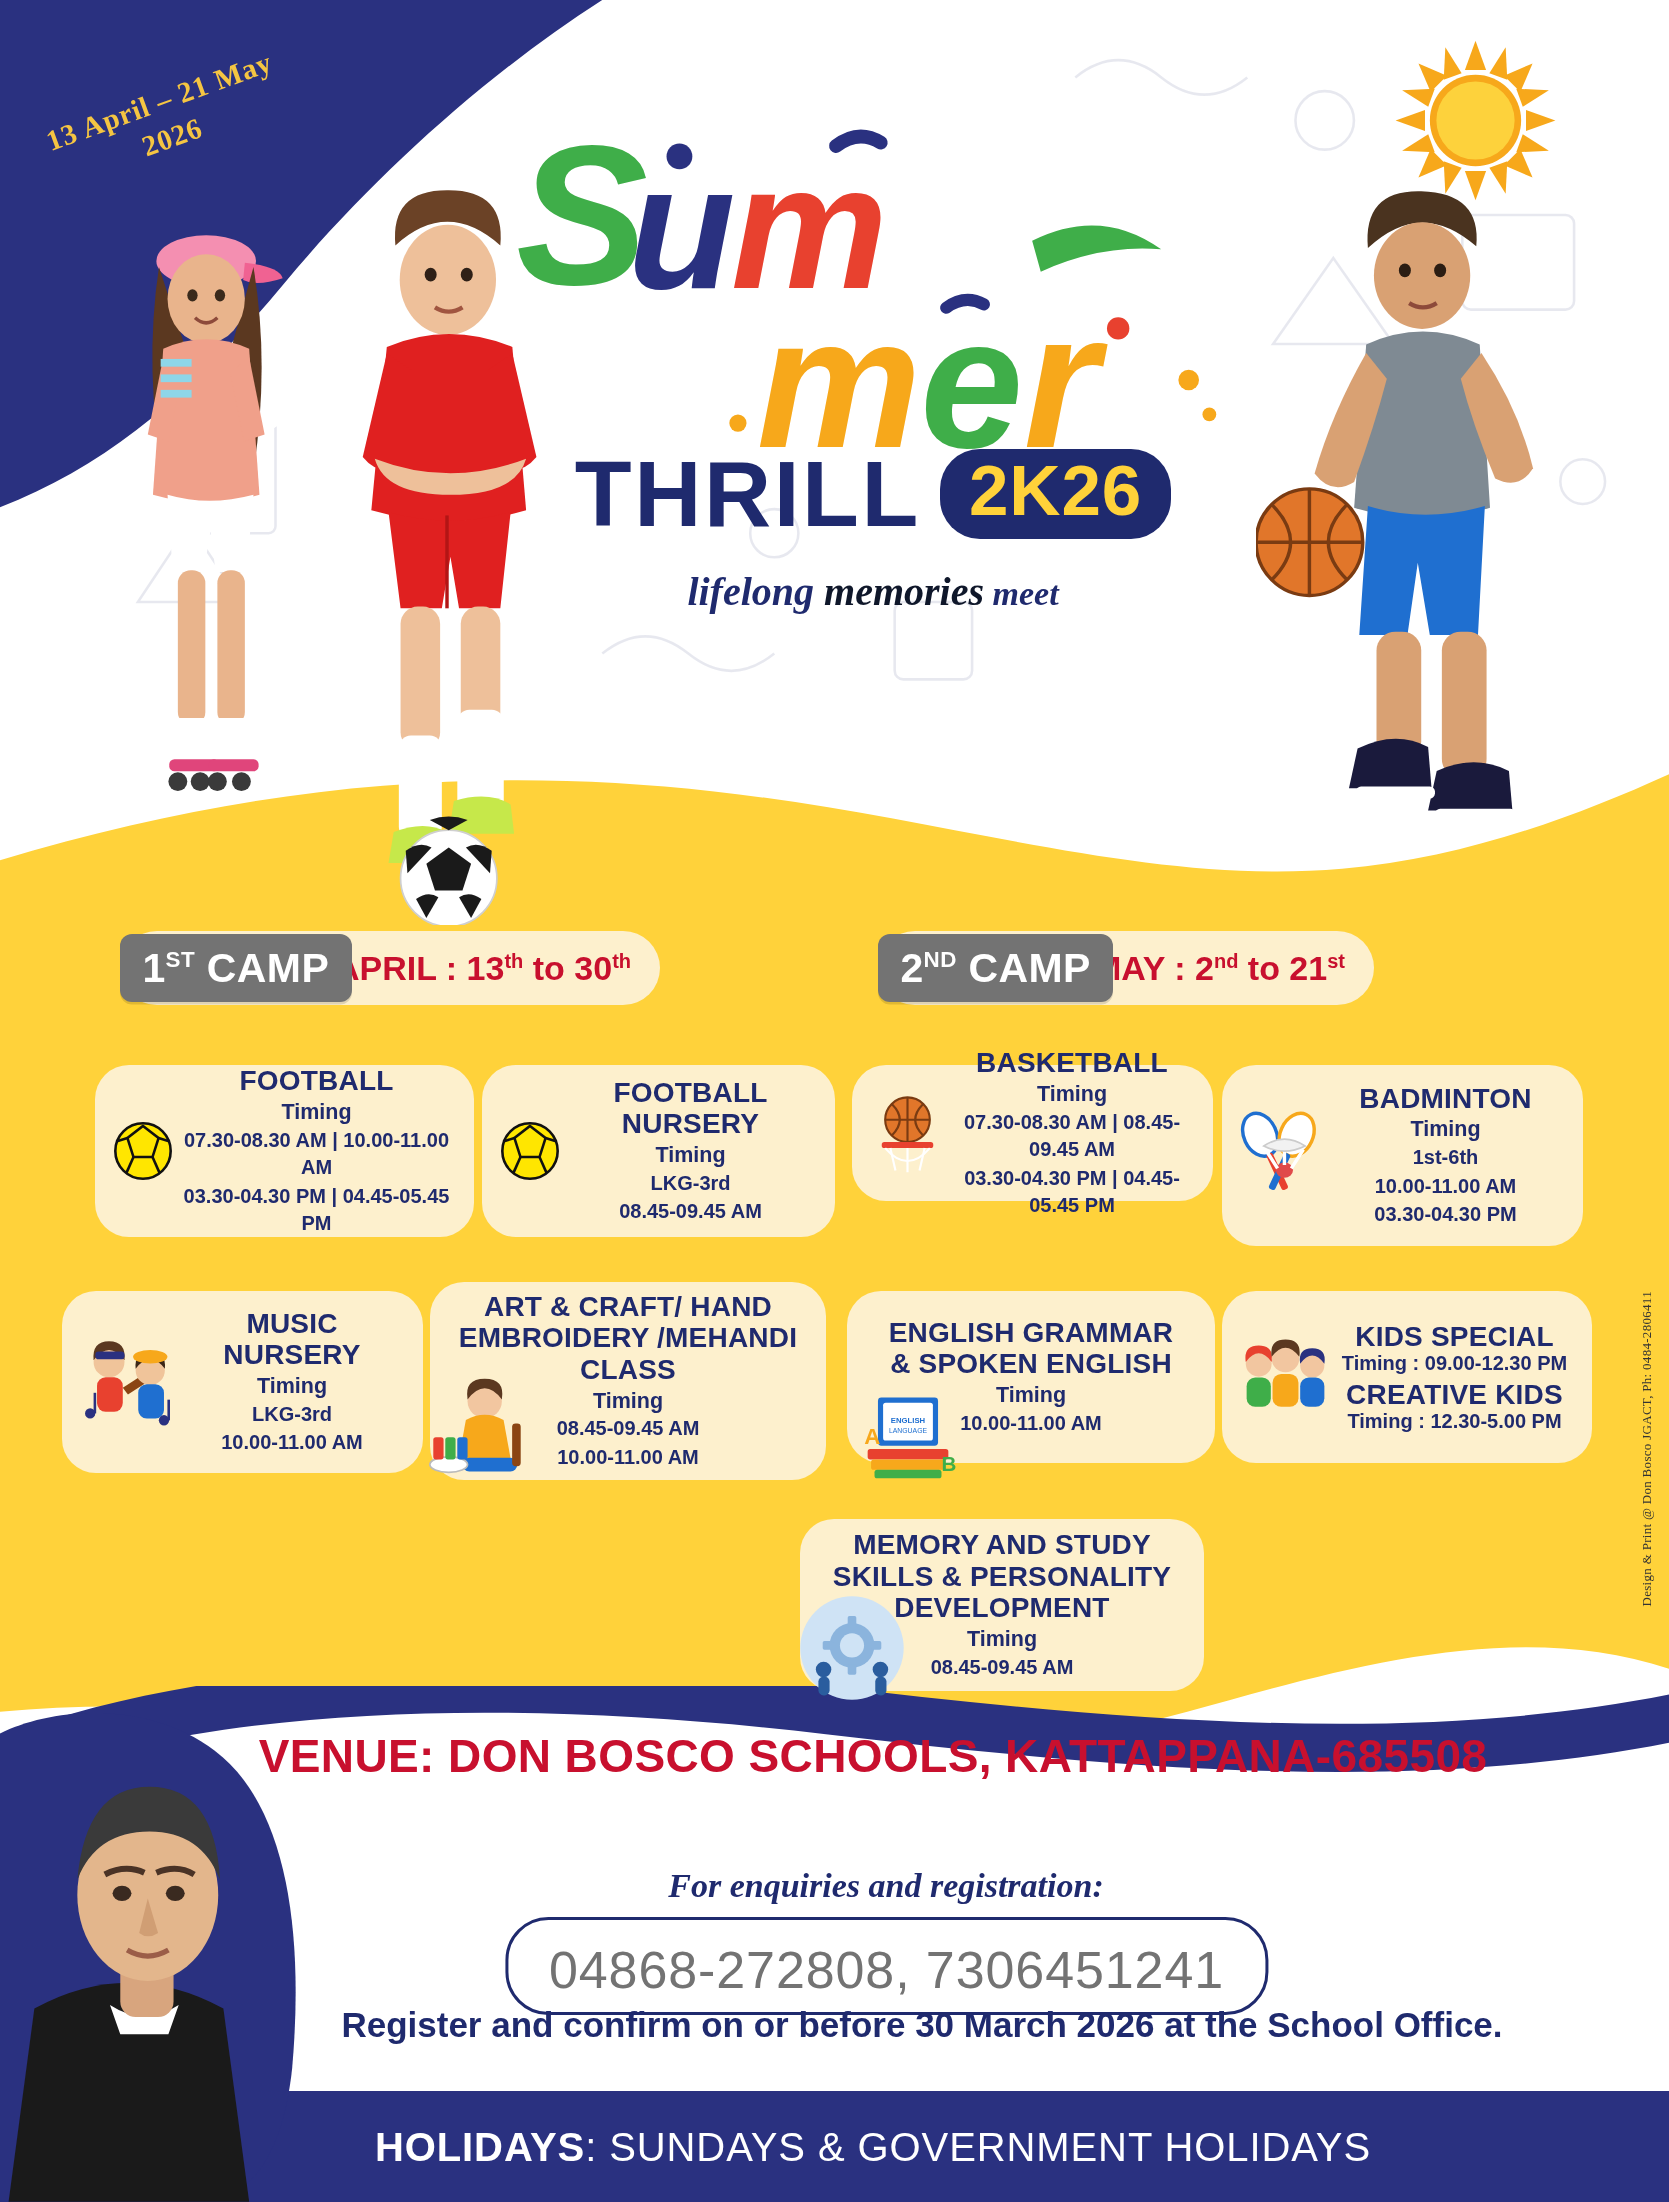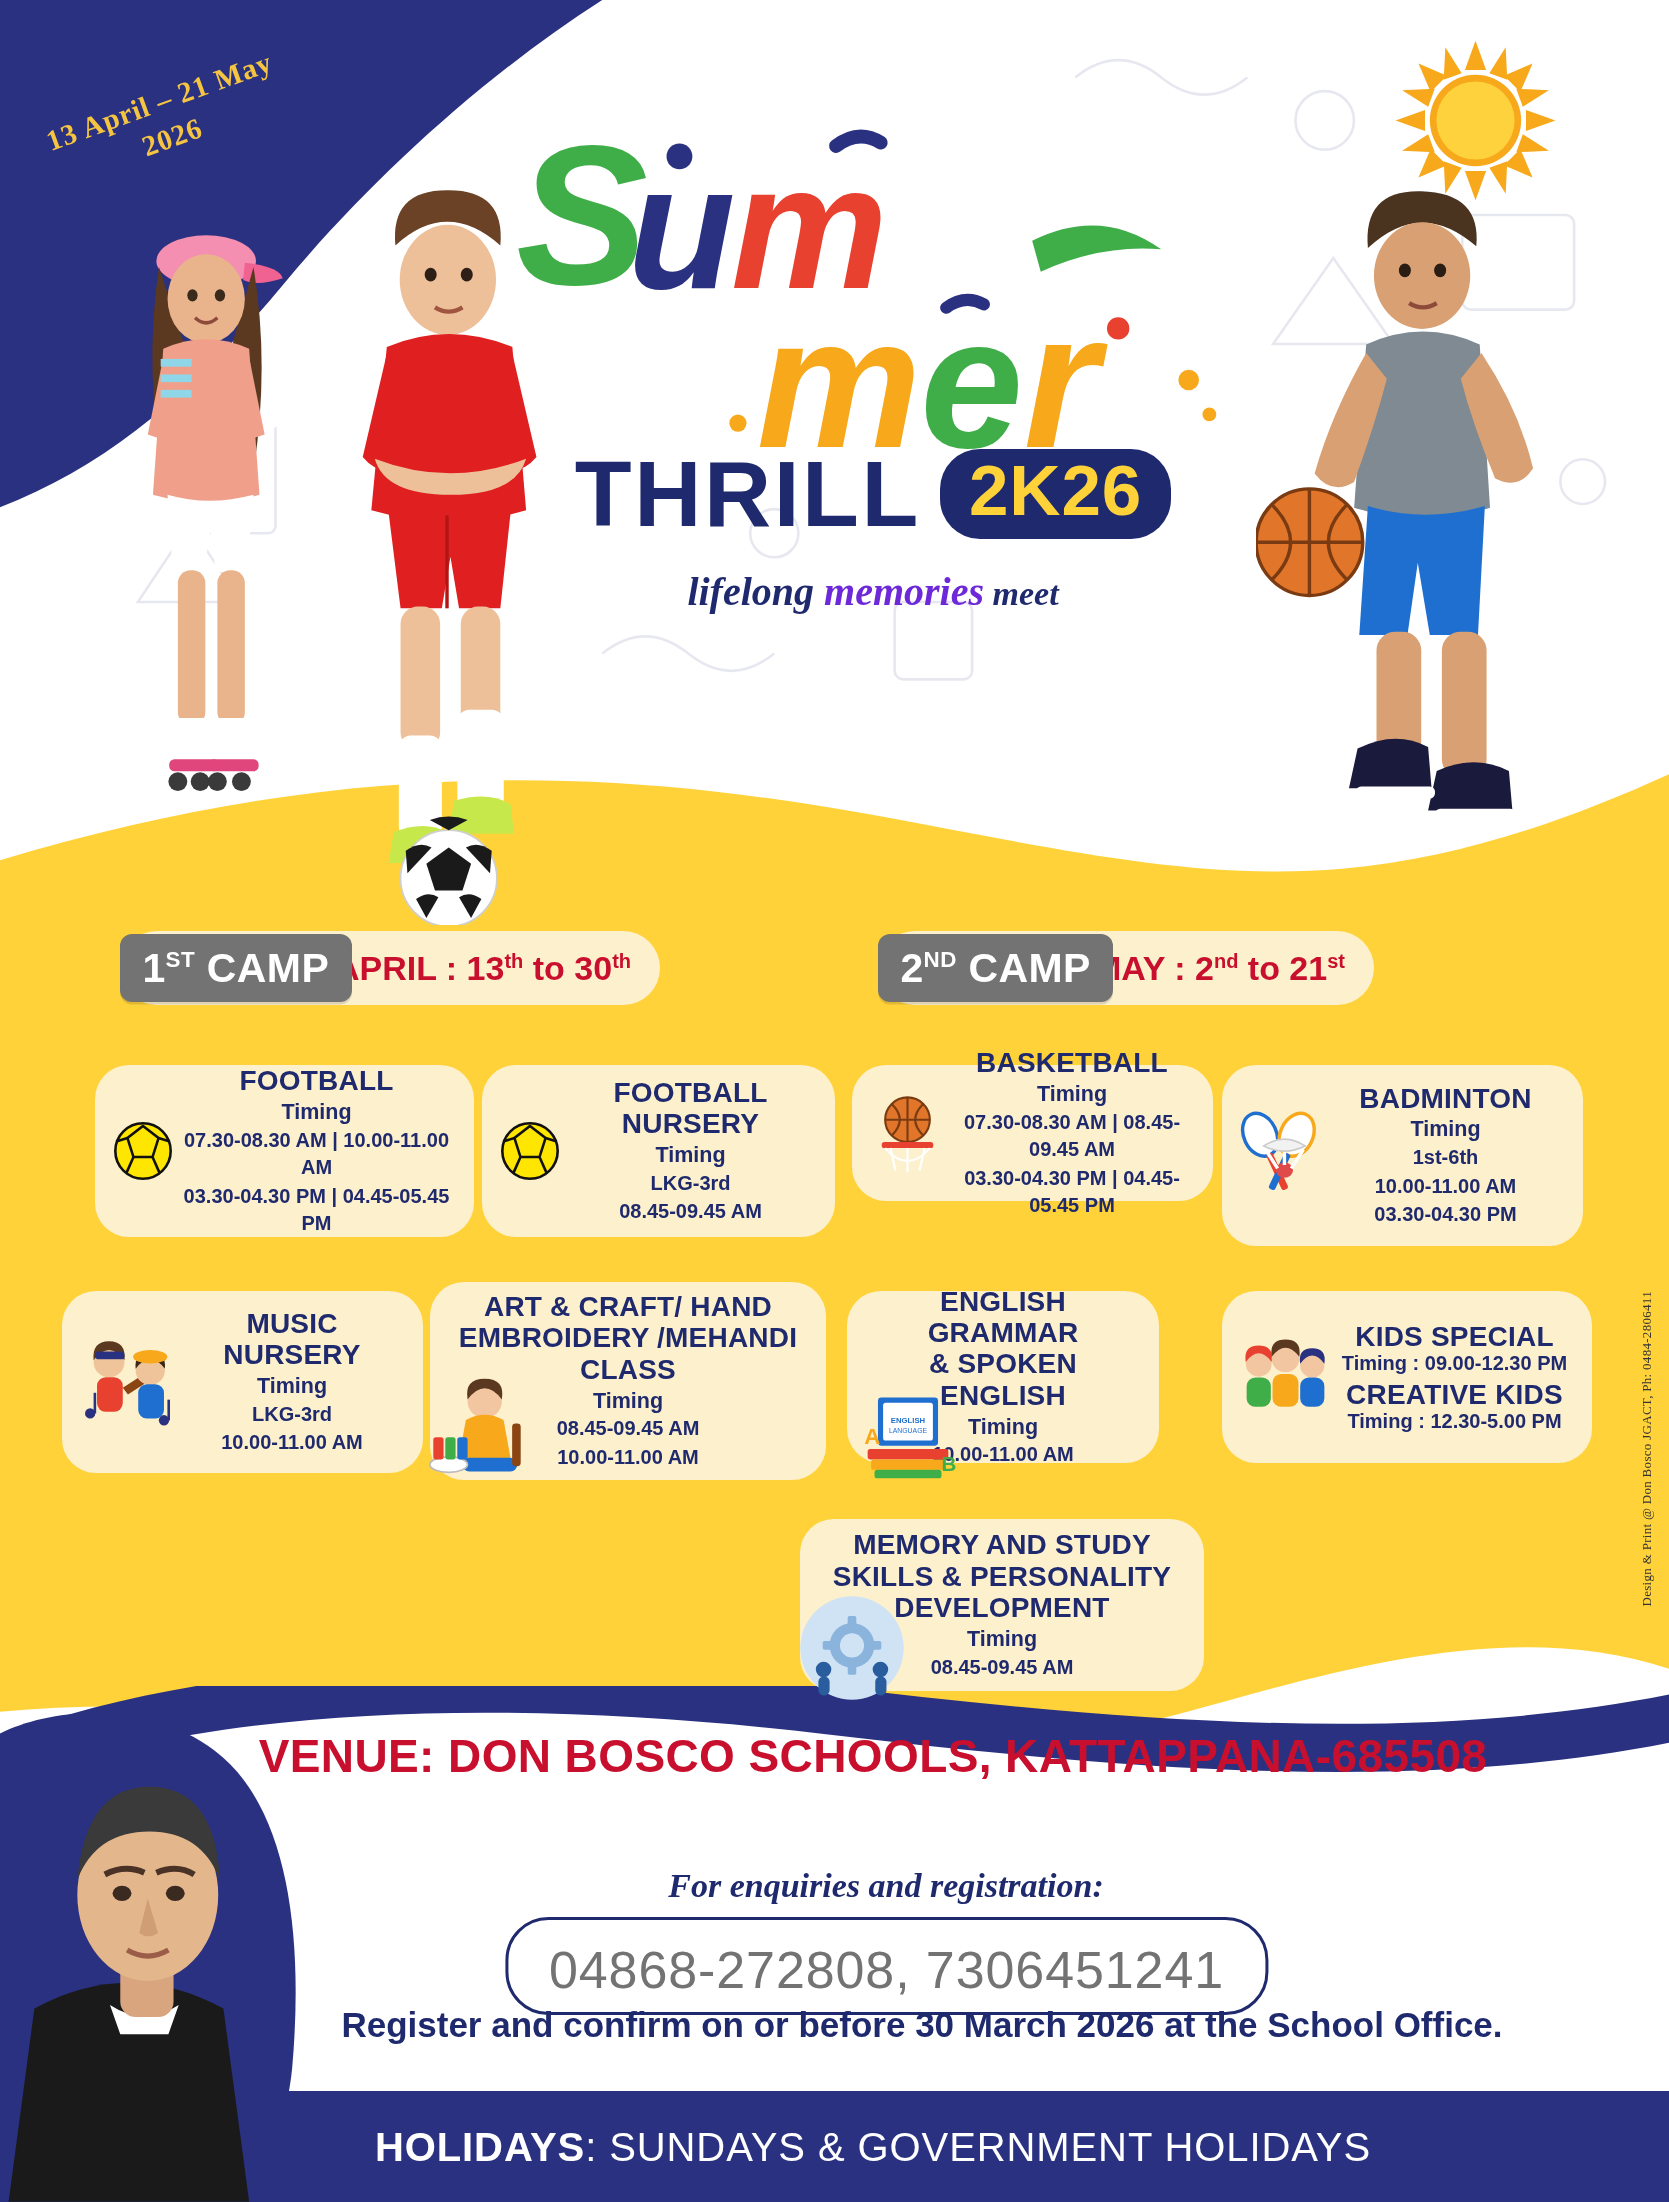--- a/index.html
+++ b/index.html
@@ -94,21 +94,21 @@
   .tagline {
     margin-top: 17px;
     font-family: "Liberation Serif", serif;
     font-style: italic;
     color: #1f2a6e;
     font-size: 40px;
     line-height: 1.35;
     font-weight: 700;
   }
   .tagline .adv { color: #e8412f; font-weight: 800; }
-  .tagline .mem { color: #6d28d9; font-weight: 800; }
+  .tagline .mem { color: #0f172a; font-weight: 800; }
   .tagline .amp { font-size: 45px; }
   .tagline .meet { font-size: 34px; }
   .tagline-l2 { margin-top: 1.7px; }
 
   
   .kid { position: absolute; z-index: 5; }
 
   
   .camp-head {
     position: absolute;
@@ -668,21 +668,21 @@
     <rect x="46" y="96" width="64" height="16" rx="8" fill="#1f6fd0"></rect>
     <ellipse cx="30" cy="104" rx="22" ry="9" fill="#ffffff" stroke="#bbb" stroke-width="2"></ellipse>
     <g>
         <rect x="12" y="72" width="12" height="26" rx="3" fill="#e8412f"></rect>
         <rect x="26" y="72" width="12" height="26" rx="3" fill="#3fae49"></rect>
         <rect x="40" y="72" width="12" height="26" rx="3" fill="#1f6fd0"></rect>
       </g>
     <rect x="104" y="56" width="10" height="50" rx="4" fill="#8b4513"></rect>
   </svg>
 
-  <div class="card" style="left:847px; top:1291px; width:312px; height:172px;">
+  <div class="card" style="left:847px; top:1291px; width:368px; height:172px;">
     <div class="icon" style="order:2; width:0"></div>
     <div class="body" style="order:1">
       <div class="c-title">ENGLISH GRAMMAR</div>
       <div class="c-title">&amp; SPOKEN ENGLISH</div>
       <div class="c-sub">Timing</div>
       <div class="c-time">10.00-11.00 AM</div>
     </div>
   </div>
   <svg style="position:absolute; left:852px; top:1377px; width:112px; height:103px; z-index:6;" viewBox="0 0 130 120">
     <rect x="30" y="24" width="70" height="56" rx="4" fill="#1f6fd0"></rect>

